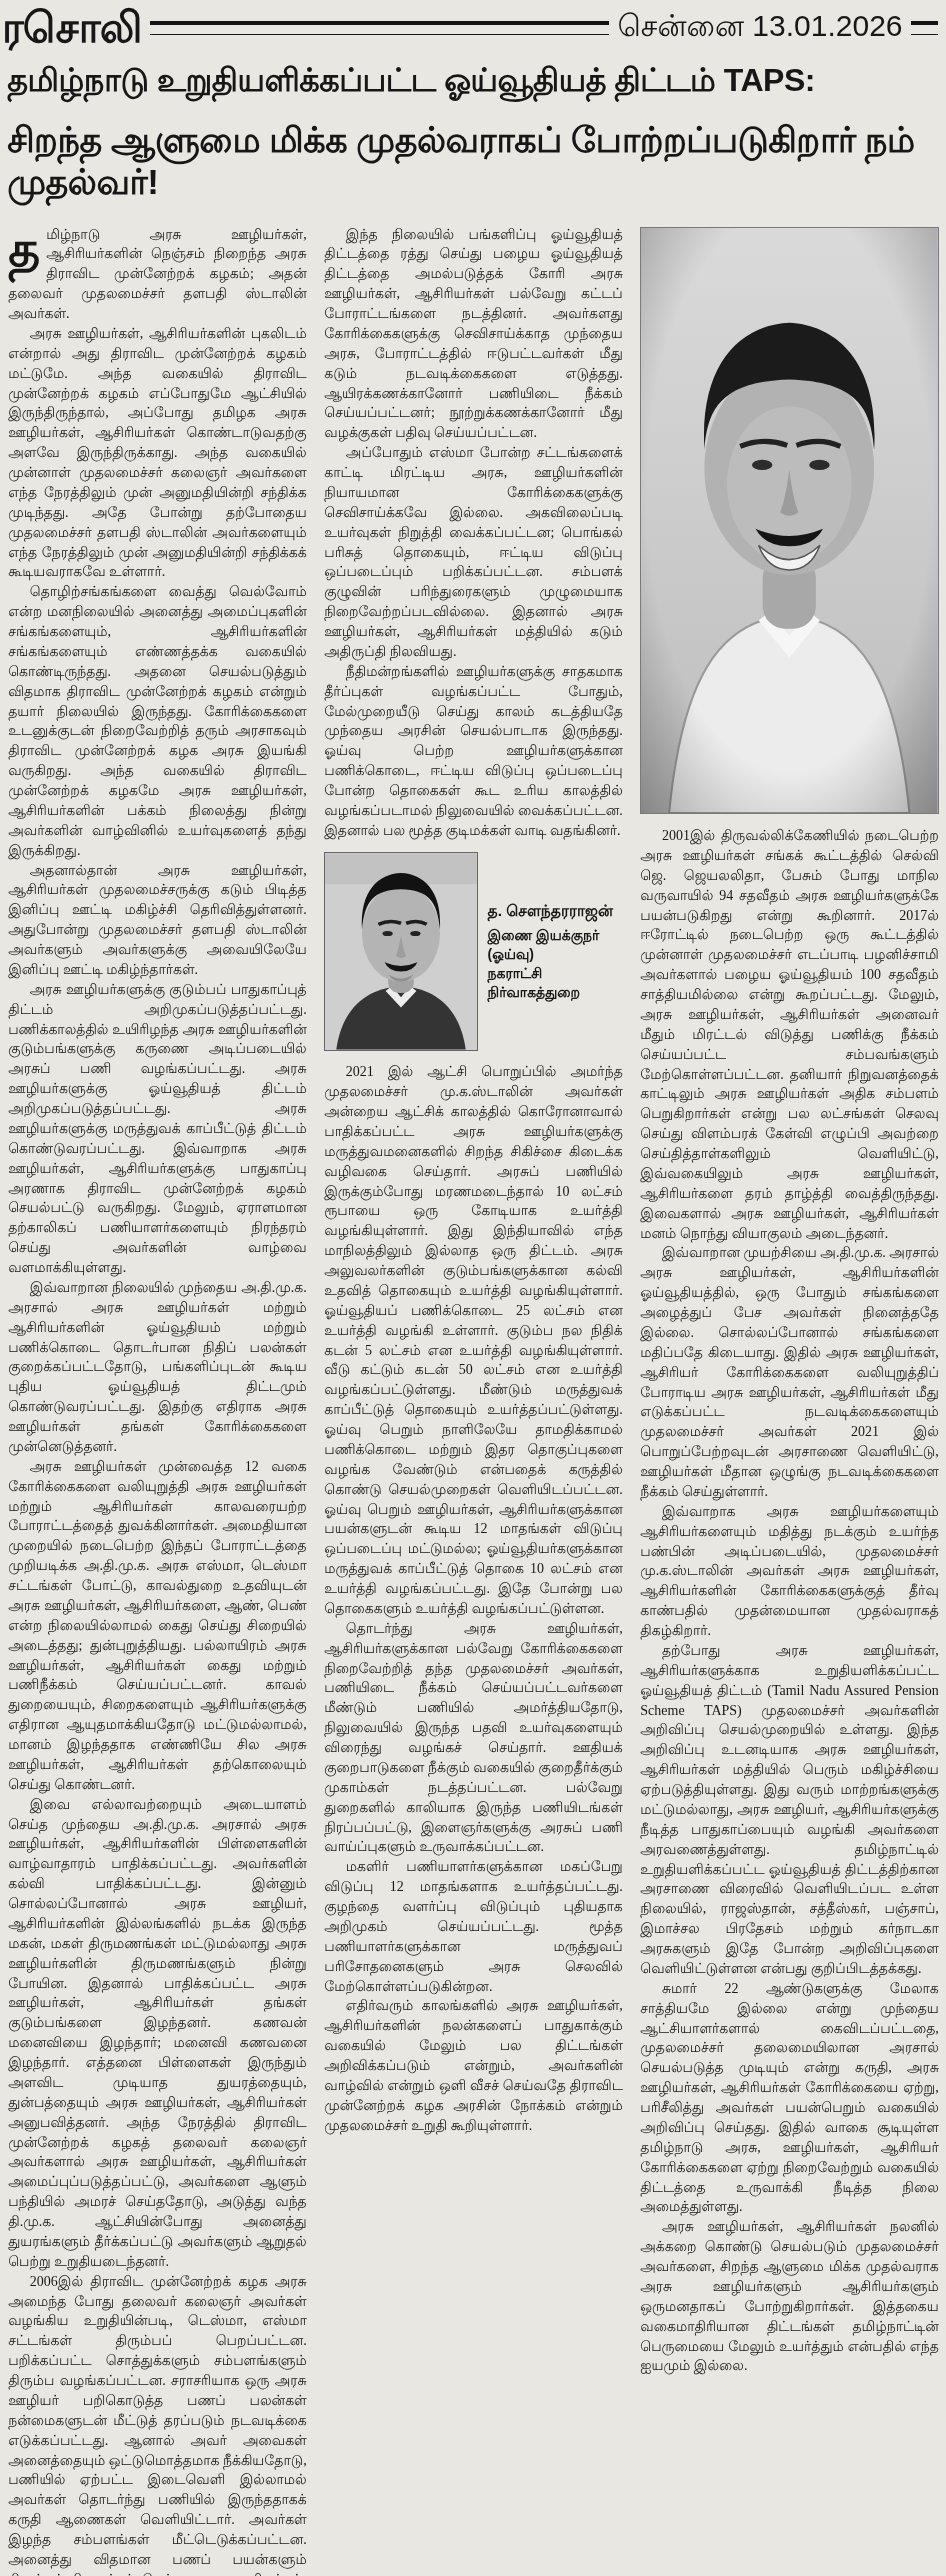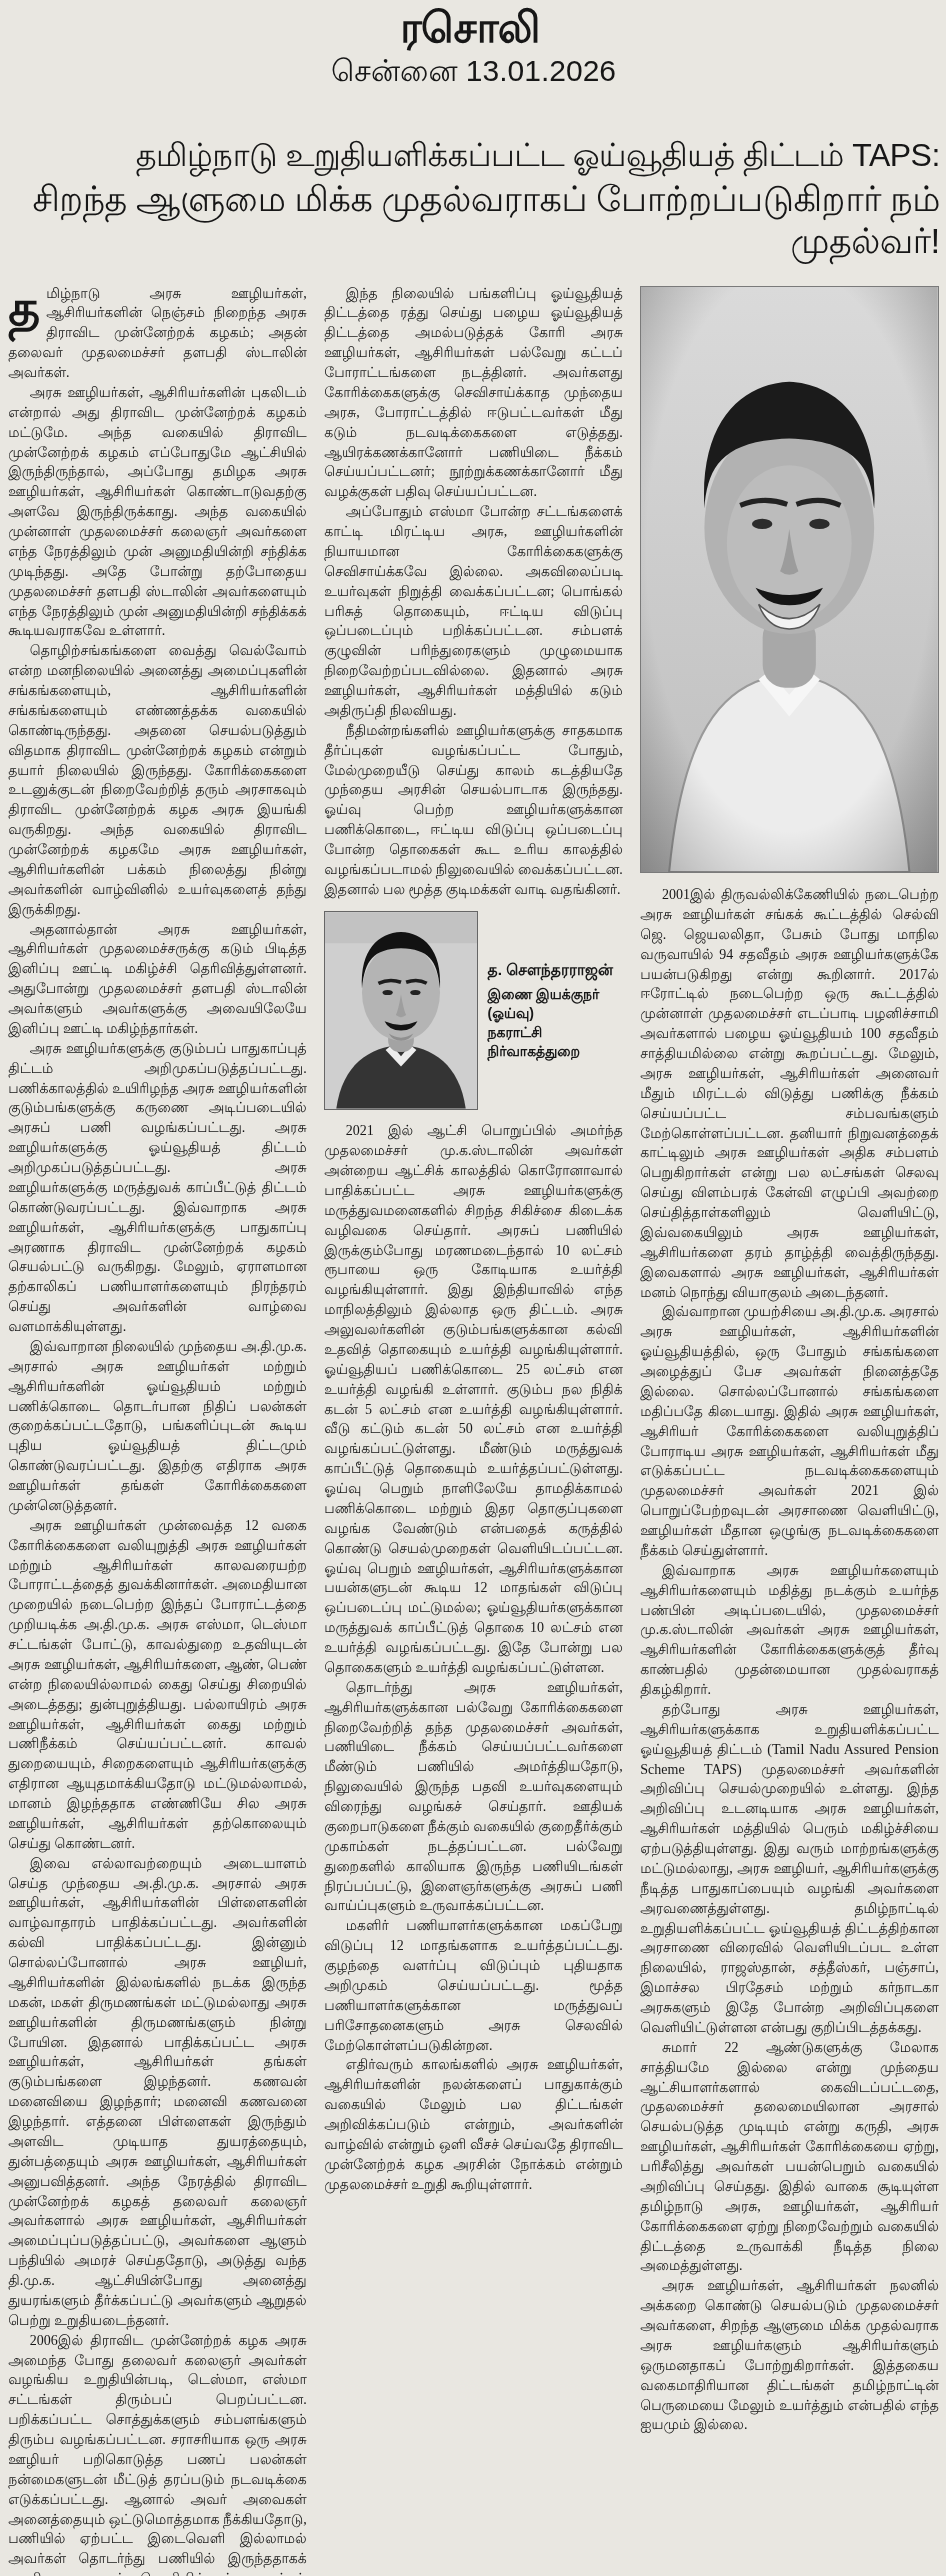--- a/index.html
+++ b/index.html
@@ -3,39 +3,39 @@
 <meta charset="utf-8">
 <style>
   html,body{margin:0;padding:0;}
   body{background:#b9b7b2;}
   .page{
     width:947px;height:2999px;margin:0 auto;overflow:hidden;position:relative;
     background:#e9e7e1;color:#171717;
     font-family:"Liberation Serif","DejaVu Serif",serif;
   }
   
-  .masthead{display:flex;align-items:center;padding:7.2px 9.3px 2.1px;flex-direction:column;}
+  .masthead{display:flex;align-items:center;padding:7.2px 9.3px 2.1px;}
   .mast-title{
     font-family:"Liberation Sans","DejaVu Sans",sans-serif;
     font-size:42px;font-weight:800;letter-spacing:-1px;line-height:1;
     margin-left:-7.2px;white-space:nowrap;
   }
   .rule{flex:1;height:9.3px;border-top:4.1px solid #141414;border-bottom:1.5px solid #141414;margin:0 8.2px;}
   .rule.short{flex:0 0 27px;margin-right:0;}
   .dateline{
     font-family:"Liberation Sans","DejaVu Sans",sans-serif;
     font-size:30px;font-weight:400;white-space:nowrap;
   }
   
   .headline{
-    text-align:right;padding:9.3px 7.2px 7.2px;
-    font-family:"Liberation Sans","DejaVu Sans",sans-serif;font-weight:400;
+    text-align:left;padding:9.3px 7.2px 7.2px;
+    font-family:"Liberation Sans","DejaVu Sans",sans-serif;font-weight:700;
   }
   .hl1{font-size:32px;line-height:1.22;letter-spacing:-0.5px;}
-  .hl2{font-size:35px;line-height:1.22;margin-top:3px;letter-spacing:-0.5px;}
+  .hl2{font-size:35px;line-height:1.22;margin-top:19px;letter-spacing:-0.5px;}
   
   .columns{display:flex;gap:17.5px;padding:13.4px 8.2px 0;align-items:flex-start;}
   .col{flex:1;min-width:0;font-size:14px;line-height:1.42;text-align:justify;}
   .col p{margin:0;text-indent:21.6px;}
   .col p.lead{text-indent:0;}
   .dropcap{
     float:left;font-size:49px;line-height:40px;padding:4.1px 6.2px 0 0;font-weight:700;
     font-family:"Liberation Sans","DejaVu Sans",sans-serif;
   }
   

